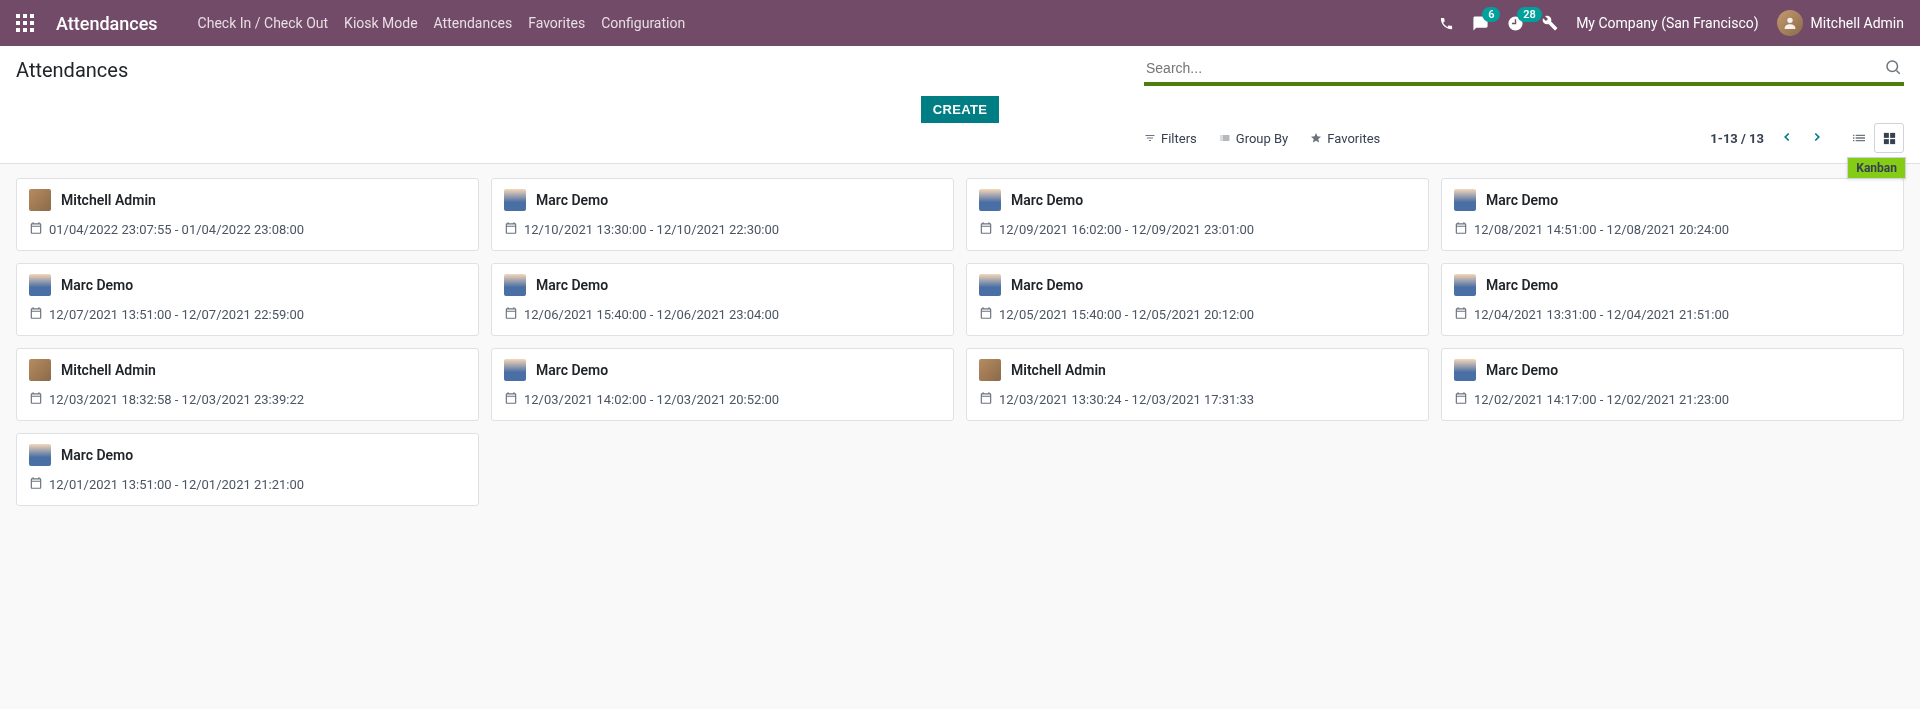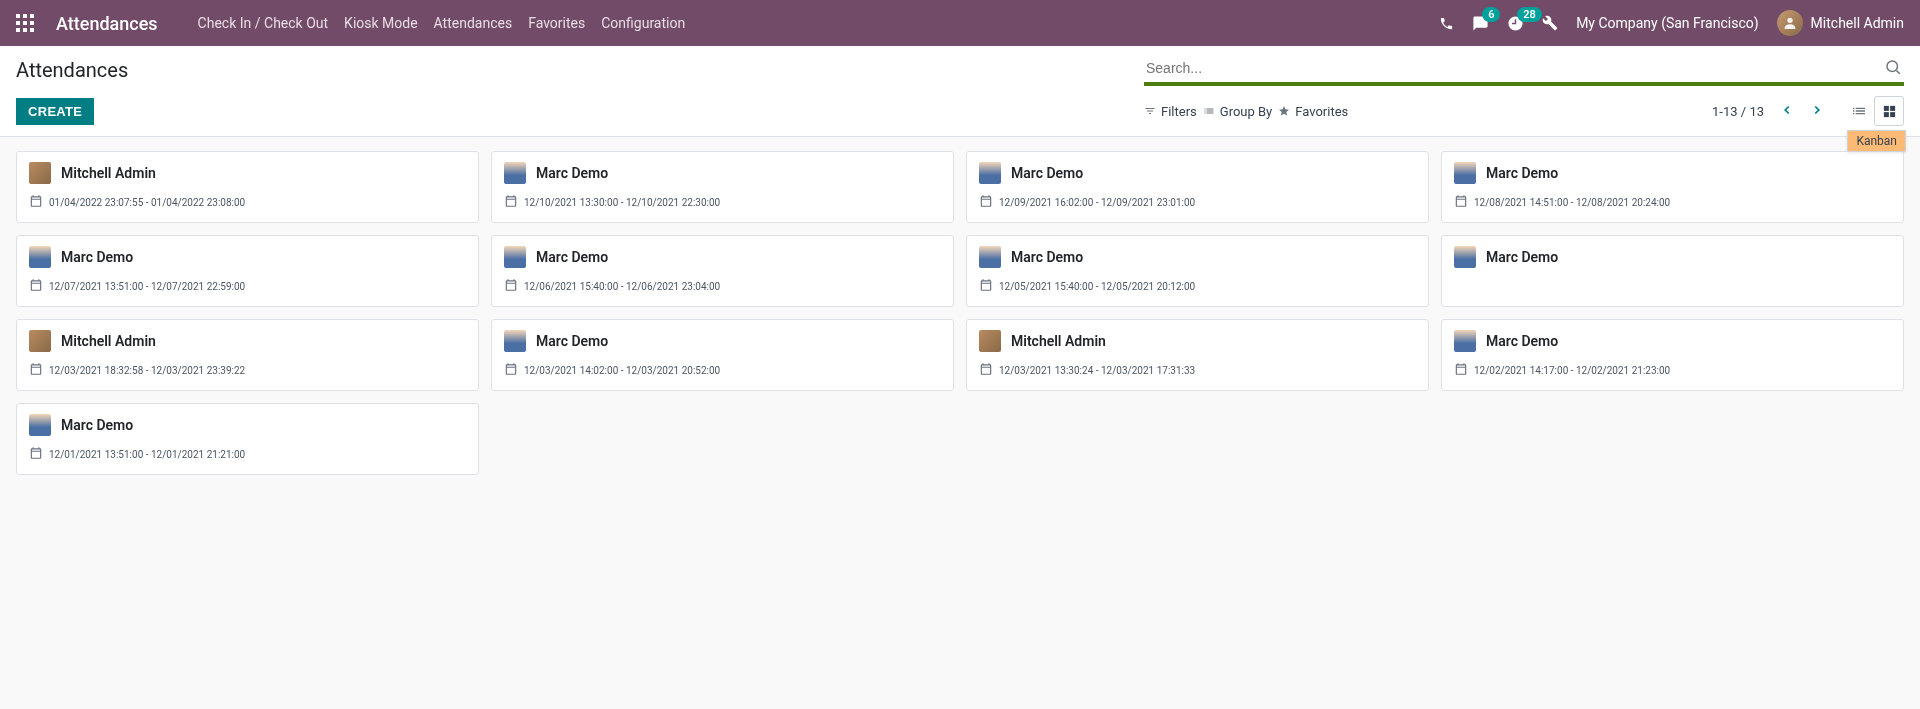--- a/index.html
+++ b/index.html
@@ -21,40 +21,40 @@
   .user-name-top { color: #fff; }
 
   
   .control-panel { background: #fff; border-bottom: 1px solid #dee2e6; padding: 8px 16px 0 16px; }
   .cp-row1 { display: flex; align-items: center; }
   .breadcrumb-title { font-size: 20px; font-weight: 400; color: #212529; }
   .search-wrap { margin-left: auto; width: 760px; position: relative; }
   .search-input { width: 100%; border: none; border-bottom: 4px solid #4d7c0f; padding: 6px 28px 6px 2px; font-size: 14px; outline: none; }
   .search-icon-right { position: absolute; right: 2px; top: 4px; color: #6c757d; cursor: pointer; }
 
-  .cp-row2 { display: flex; align-items: center; padding: 10px 0 10px 0; }
+  .cp-row2 { display: flex; align-items: center; padding: 10px 0 10px 0; flex-direction: column; }
   .btn-create { background: #017E84; color: #fff; border: none; padding: 6px 12px; font-size: 13px; font-weight: 600; letter-spacing: 0.3px; cursor: pointer; }
-  .search-options { margin-left: auto; display: flex; align-items: center; gap: 6px; width: 760px; justify-content: center; }
+  .search-options { margin-left: auto; display: flex; align-items: center; gap: 22px; width: 760px; justify-content: center; }
   .opt { display: inline-flex; align-items: center; gap: 5px; color: #374151; cursor: pointer; font-size: 13px; }
   .opt svg { color: #6c757d; }
-  .pager-block { margin-left: auto; display: flex; align-items: center; gap: 12px; }
+  .pager-block { margin-left: auto; display: flex; align-items: center; gap: 12px; font-weight: bold; }
   .pager-text { font-size: 13px; color: #374151; }
   .pager-arrows { display: flex; gap: 8px; }
   .pager-arrow { color: #017E84; cursor: pointer; padding: 4px; }
   .view-switcher { display: flex; gap: 0; margin-left: 4px; position: relative;}
   .view-btn { width: 30px; height: 30px; display: inline-flex; align-items: center; justify-content: center; border: 1px solid transparent; cursor: pointer; color: #6c757d; }
   .view-btn.active { border: 1px solid #ced4da; border-radius: 3px; background:#fff; color:#374151;}
-  .tooltip { position:absolute; top: 34px; right: -2px; background:#fdba74; border:1px solid #ced4da; padding:3px 8px; font-size:12px; color:#374151; box-shadow:0 1px 3px rgba(0,0,0,.1); white-space:nowrap;}
+  .tooltip { position:absolute; top: 34px; right: -2px; background:#84cc16; border:1px solid #ced4da; padding:3px 8px; font-size:12px; color:#374151; box-shadow:0 1px 3px rgba(0,0,0,.1); white-space:nowrap;}
 
   
   .kanban { padding: 14px 16px; display: grid; grid-template-columns: repeat(4, 1fr); gap: 12px; align-content: start;}
   .card { background: #fff; border: 1px solid #dee2e6; border-radius: 3px; padding: 10px 12px 12px 12px; cursor: pointer; }
   .card-head { display: flex; align-items: center; gap: 10px; margin-bottom: 10px;}
   .emp-name { font-weight: 600; color: #212529; font-size: 14px; }
-  .card-date { display: flex; align-items: center; gap: 6px; color: #4b5563; font-size: 10px; }
+  .card-date { display: flex; align-items: center; gap: 6px; color: #4b5563; font-size: 13px; }
   .avatar-sm { width: 22px; height: 22px; border-radius: 2px; display:inline-block; }
   .av-mitchell { background: linear-gradient(135deg,#b78b60 0%, #8a6a49 100%); }
   .av-marc { background: linear-gradient(180deg,#f5d7b8 0%, #4a6fa5 60%); }
 
   svg { flex-shrink: 0; }
 </style>
 </head>
 <body>
 
 <div class="navbar">
@@ -269,20 +269,26 @@
             <path d="M19 4h-1V2h-2v2H8V2H6v2H5c-1.1 0-2 .9-2 2v14c0 1.1.9 2 2 2h14c1.1 0 2-.9 2-2V6c0-1.1-.9-2-2-2zm0 16H5V10h14v10zM5 8V6h14v2H5z"></path>
           </svg></span>
         <span>12/05/2021 15:40:00 - 12/05/2021 20:12:00</span>
       </div>
     </div>
     <div class="card">
       <div class="card-head">
         <span class="avatar-sm av-marc"></span>
         <span class="emp-name">Marc Demo</span>
       </div>
+      <div class="card-date">
+        <span><svg width="14" height="14" viewBox="0 0 24 24" fill="#6b7280">
+            <path d="M19 4h-1V2h-2v2H8V2H6v2H5c-1.1 0-2 .9-2 2v14c0 1.1.9 2 2 2h14c1.1 0 2-.9 2-2V6c0-1.1-.9-2-2-2zm0 16H5V10h14v10zM5 8V6h14v2H5z"></path>
+          </svg></span>
+        <span>12/04/2021 13:31:00 - 12/04/2021 21:51:00</span>
+      </div>
     </div>
     <div class="card">
       <div class="card-head">
         <span class="avatar-sm av-mitchell"></span>
         <span class="emp-name">Mitchell Admin</span>
       </div>
       <div class="card-date">
         <span><svg width="14" height="14" viewBox="0 0 24 24" fill="#6b7280">
             <path d="M19 4h-1V2h-2v2H8V2H6v2H5c-1.1 0-2 .9-2 2v14c0 1.1.9 2 2 2h14c1.1 0 2-.9 2-2V6c0-1.1-.9-2-2-2zm0 16H5V10h14v10zM5 8V6h14v2H5z"></path>
           </svg></span>

